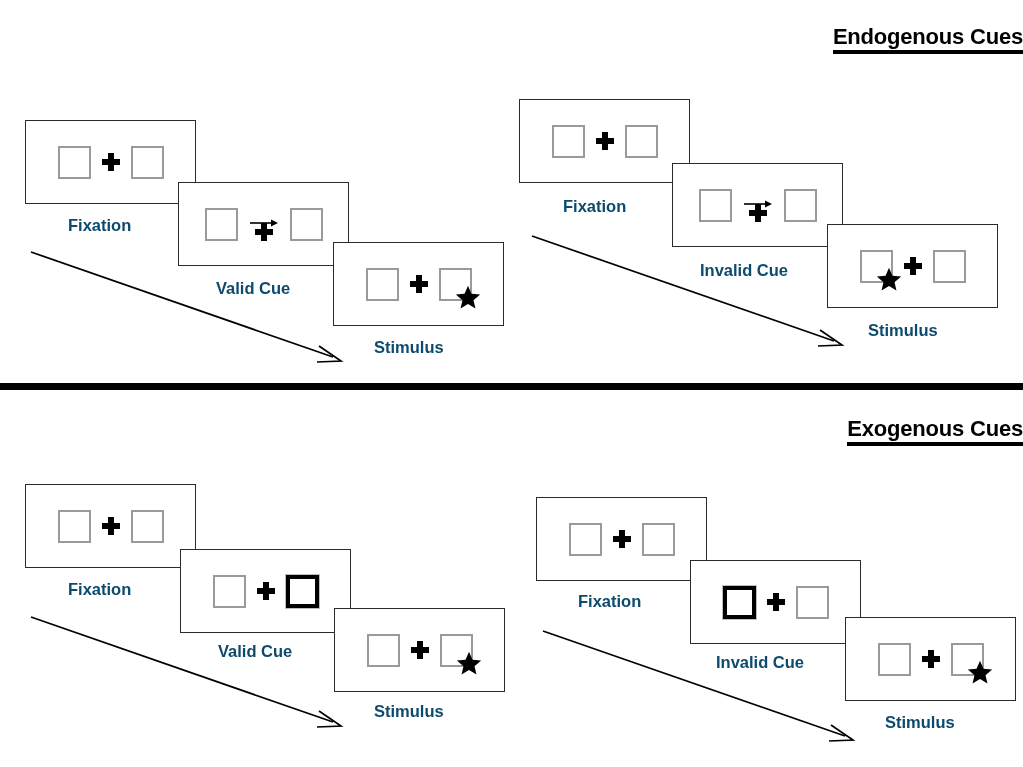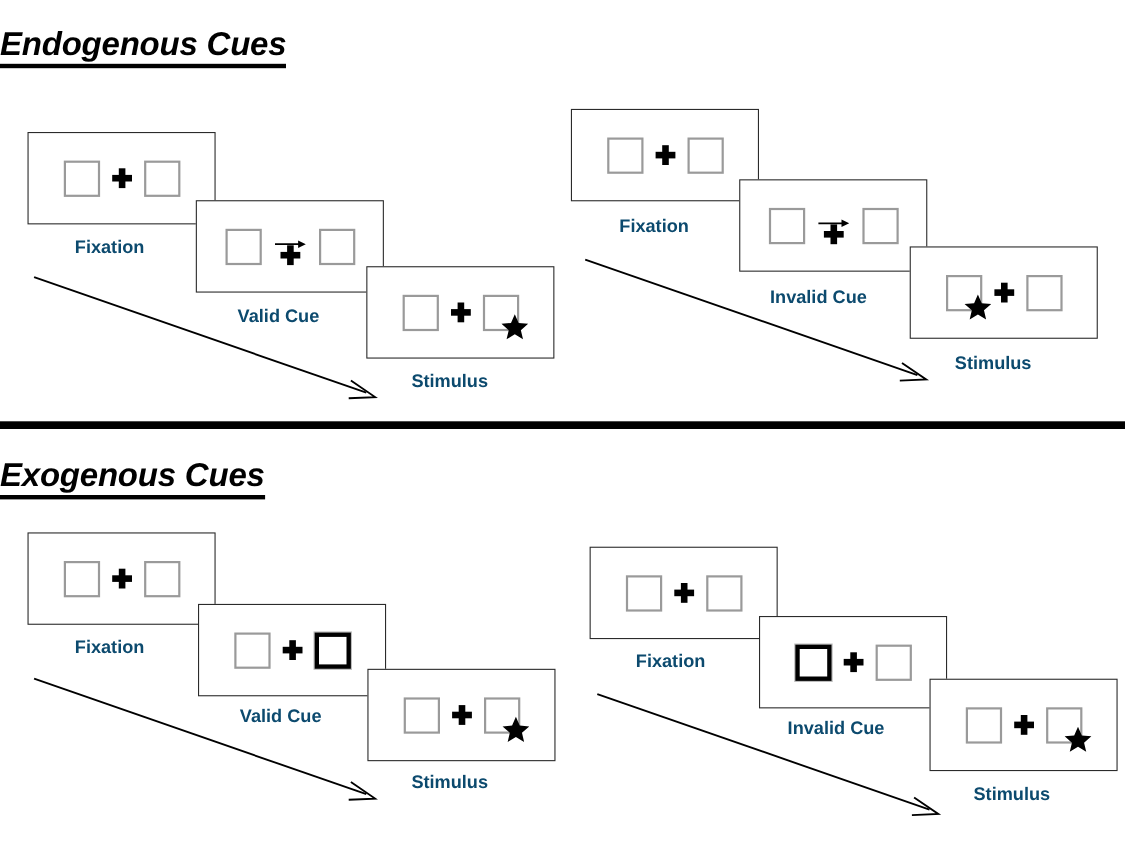--- a/index.html
+++ b/index.html
@@ -13,25 +13,24 @@
     position: relative;
     overflow: hidden;
     font-family: "Liberation Sans", sans-serif;
     color: #000000;
   }
 
   
   .section-title {
     position: absolute;
     width: 100%;
-    text-align: left;
-    font-size: 30px;
+    text-align: right;
+    font-size: 22px;
     font-weight: bold;
     letter-spacing: -0.2px;
-    font-style: italic;
   }
   .section-title span {
     border-bottom: 4px solid #000;
     padding-bottom: 1px;
   }
   #title-endogenous { top: 24px; left: 0; }
   #title-exogenous  { top: 416px; left: 0; }
 
   
   .divider {

